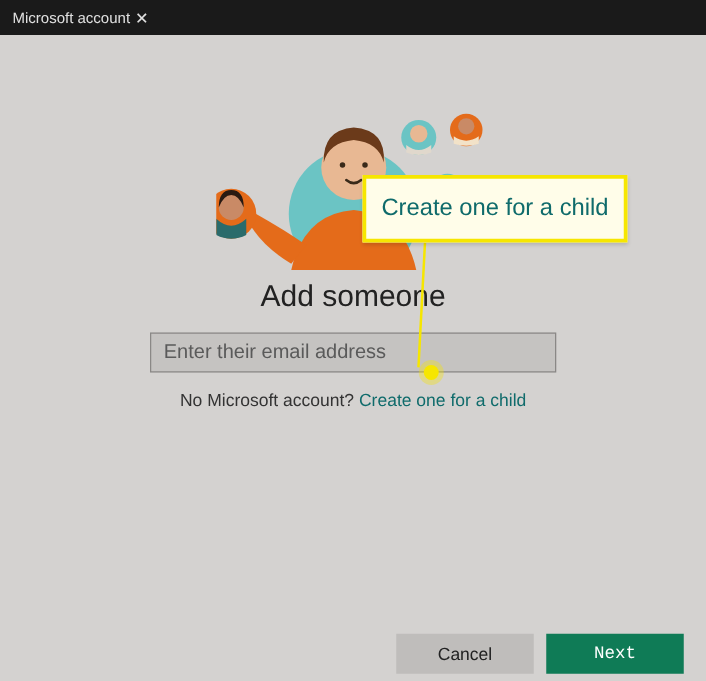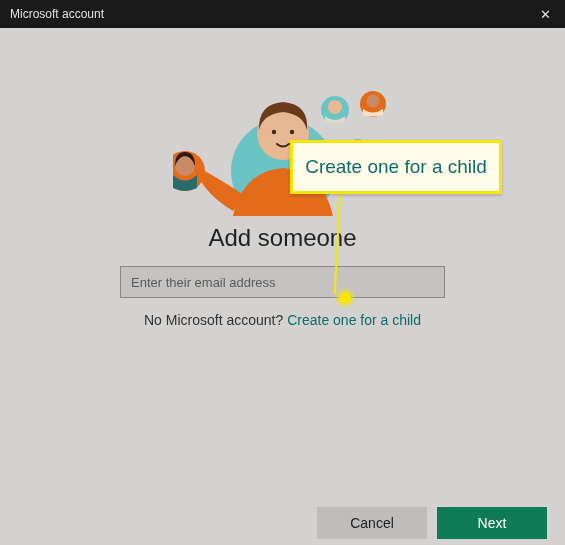--- a/index.html
+++ b/index.html
@@ -10,21 +10,21 @@
       background: #d4d2d0;
       position: relative;
       overflow: hidden;
     }
     .titlebar {
       height: 28px;
       background: #1a1a1a;
       color: #e0e0e0;
       display: flex;
       align-items: center;
-      justify-content: space-between;
+      justify-content: flex-start;
       padding: 0 10px;
       font-size: 12px;
     }
     .titlebar-title { font-weight: 400; }
     .close-icon {
       cursor: pointer;
       color: #e0e0e0;
       font-size: 13px;
       padding: 0 4px;
     }
@@ -45,21 +45,21 @@
       color: #222;
       margin-top: 8px;
       margin-bottom: 14px;
     }
     .email-input {
       width: 325px;
       height: 32px;
       background: #c5c3c1;
       border: 1px solid #8a8886;
       padding: 0 10px;
-      font-size: 13px;
+      font-size: 16px;
       color: #333;
       outline: none;
     }
     .email-input::placeholder { color: #5a5a5a; }
     .sub-line {
       margin-top: 14px;
       font-size: 14px;
       color: #333;
     }
     .sub-line .link {
@@ -75,21 +75,21 @@
     }
     .btn {
       width: 110px;
       height: 32px;
       border: none;
       font-size: 14px;
       cursor: pointer;
       font-family: inherit;
     }
     .btn-cancel { background: #bfbdbb; color: #222; }
-    .btn-next { background: #0f7b56; color: #fff; }
+    .btn-next { background: #0f7b56; color: #fff; font-family: Liberation Mono, monospace; }
     .callout {
       position: absolute;
       left: 290px;
       top: 140px;
       width: 212px;
       height: 54px;
       background: #fffde9;
       border: 3px solid #f6e600;
       box-shadow: 0 2px 3px rgba(0,0,0,.15);
       display: flex;

